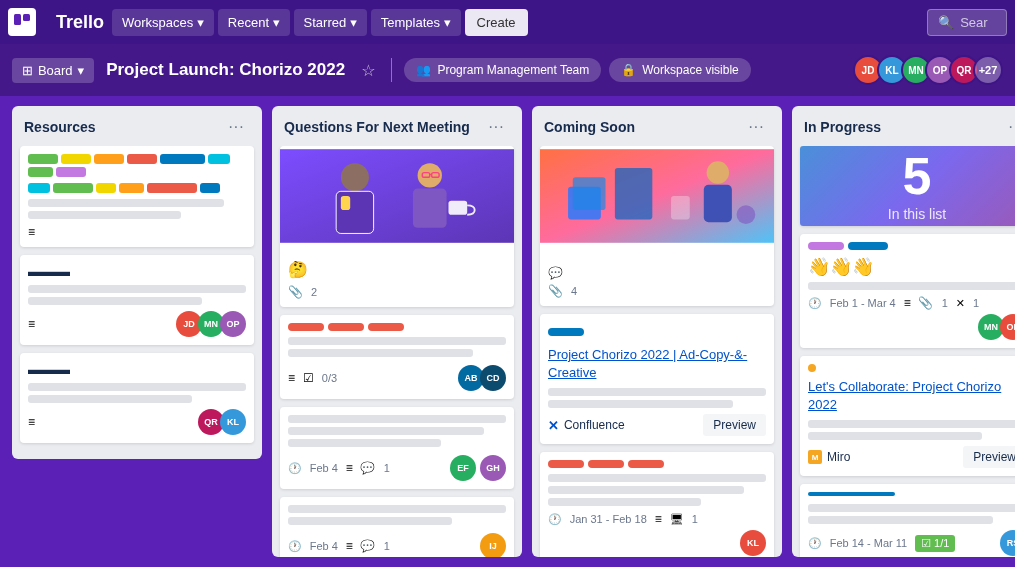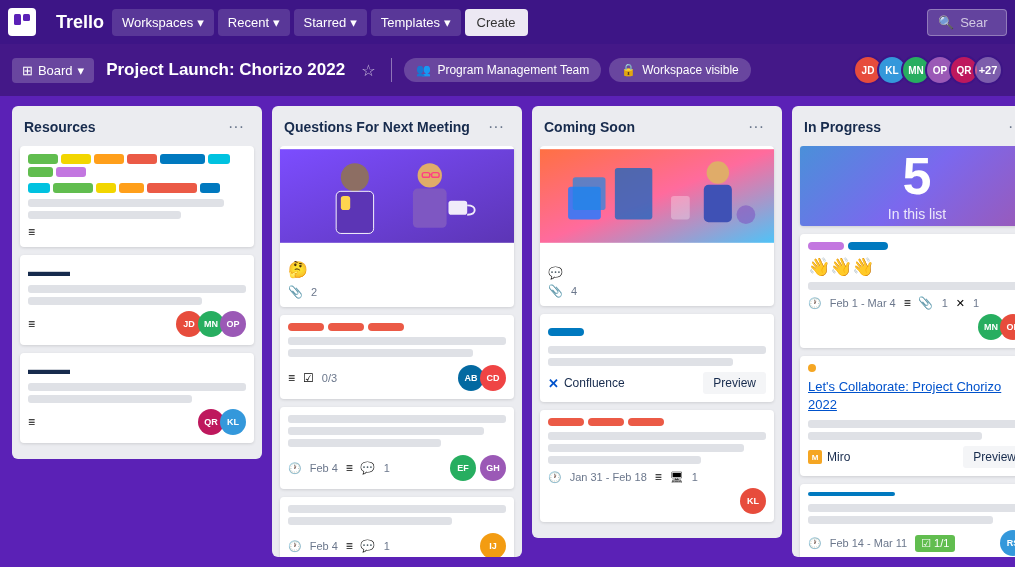--- a/index.html
+++ b/index.html
@@ -397,21 +397,21 @@
         <div style="height:8px;background:#dfe1e6;border-radius:3px;width:85%;margin-bottom:8px;"></div>
         <div class="card-meta">
           <span class="meta-icon">≡</span>
           <span class="meta-icon">☑</span>
           <span style="font-size:11px;color:#6b778c;">0/3</span>
           <div style="flex:1;"></div>
           <div class="card-avatars">
             <div style="width:26px;height:26px;border-radius:50%;background:#0369a1;display:flex;align-items:flex-end;justify-content:center;">
                 <span class="av-text" style="font-size:9px;">AB</span>
               </div>
-            <div style="width:26px;height:26px;border-radius:50%;background:#ef4444;display:flex;align-items:center;justify-content:center;margin-left:-4px;">
+            <div style="width:26px;height:26px;border-radius:50%;background:#0c4a6e;display:flex;align-items:center;justify-content:center;margin-left:-4px;">
                 <span class="av-text" style="font-size:9px;">CD</span>
               </div>
           </div>
         </div>
       </div>
 
       <div class="card">
         <div style="height:8px;background:#dfe1e6;border-radius:3px;width:100%;margin-bottom:4px;"></div>
         <div style="height:8px;background:#dfe1e6;border-radius:3px;width:90%;margin-bottom:4px;"></div>
         <div style="height:8px;background:#dfe1e6;border-radius:3px;width:70%;margin-bottom:8px;"></div>
@@ -487,20 +487,23 @@
             <span class="meta-icon">📎</span>
             <span style="font-size:11px;color:#6b778c;">4</span>
           </div>
         </div>
       </div>
 
       <div class="card">
         <div style="margin-bottom:6px;">
           <div class="label label-blue" style="width:20px;height:8px;display:inline-block;"></div>
         </div>
+        <div class="card-title">
+          <a class="card-link">Project Chorizo 2022 | Ad-Copy-&amp;-Creative</a>
+        </div>
         <div style="height:8px;background:#dfe1e6;border-radius:3px;width:100%;margin-bottom:4px;"></div>
         <div style="height:8px;background:#dfe1e6;border-radius:3px;width:85%;margin-bottom:6px;"></div>
         <div class="confluence-row">
           <div class="confluence-label">
             <span style="color:#0052cc;font-weight:700;font-size:13px;">✕</span>
             <span style="font-size:12px;">Confluence</span>
           </div>
           <button class="preview-btn">Preview</button>
         </div>
       </div>

